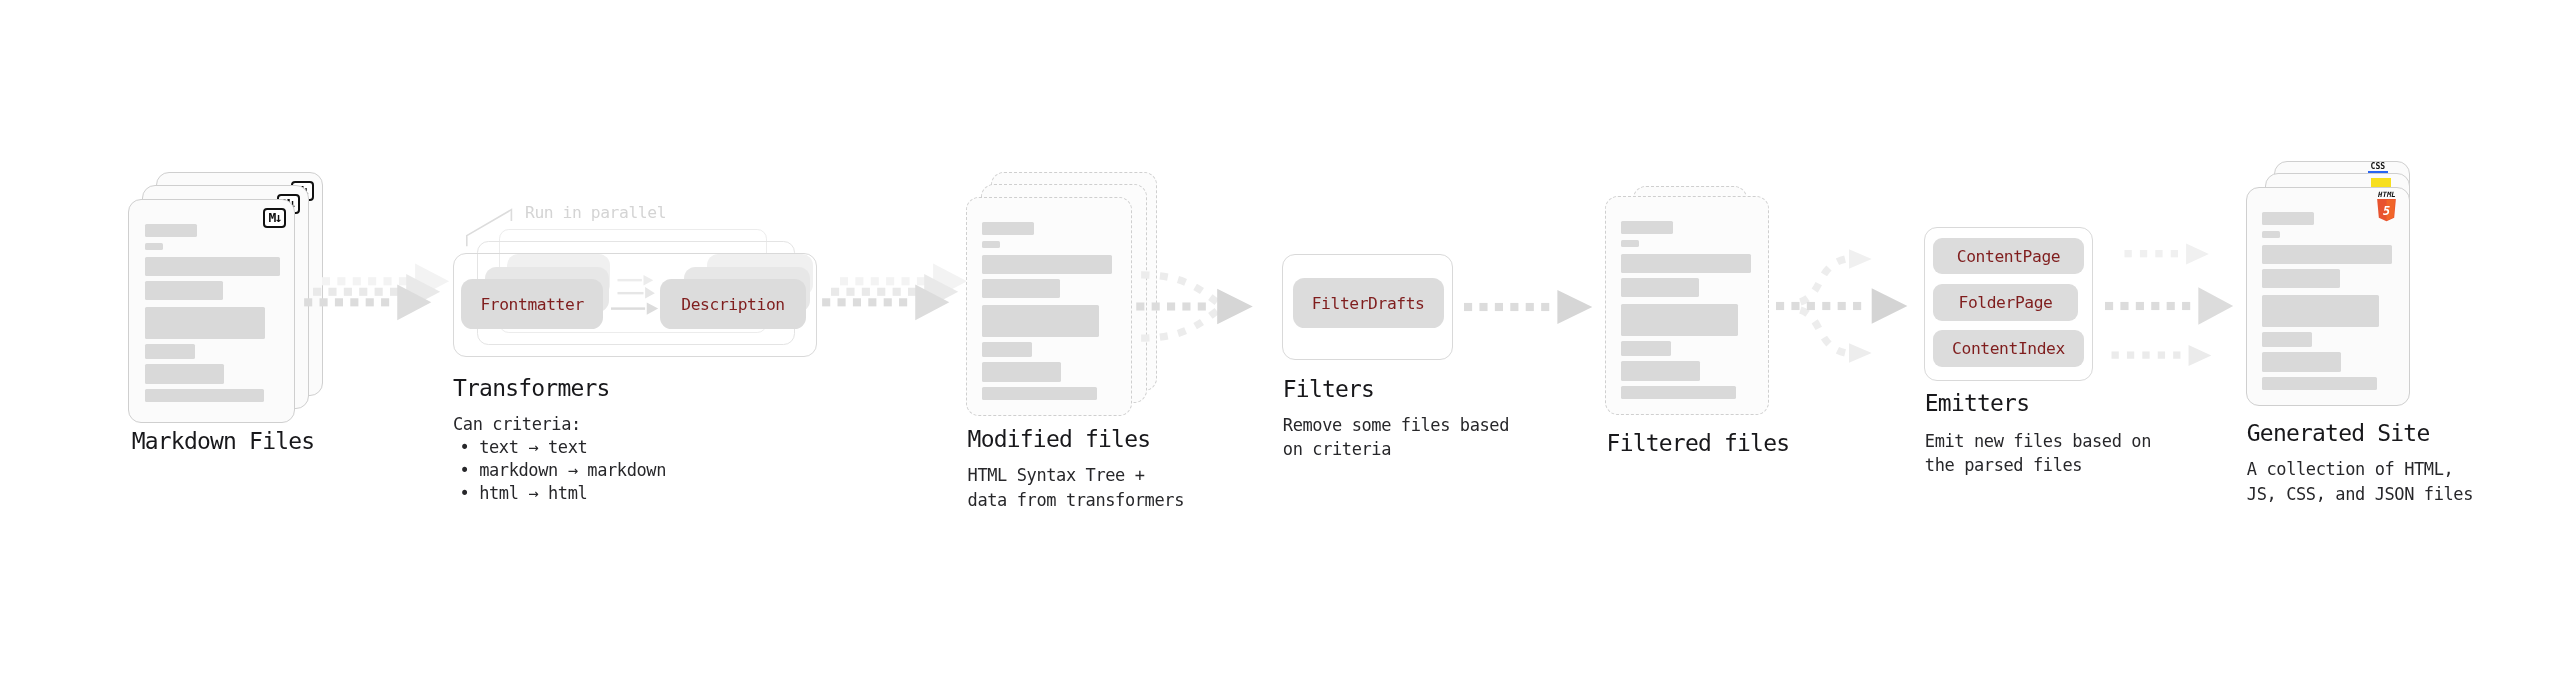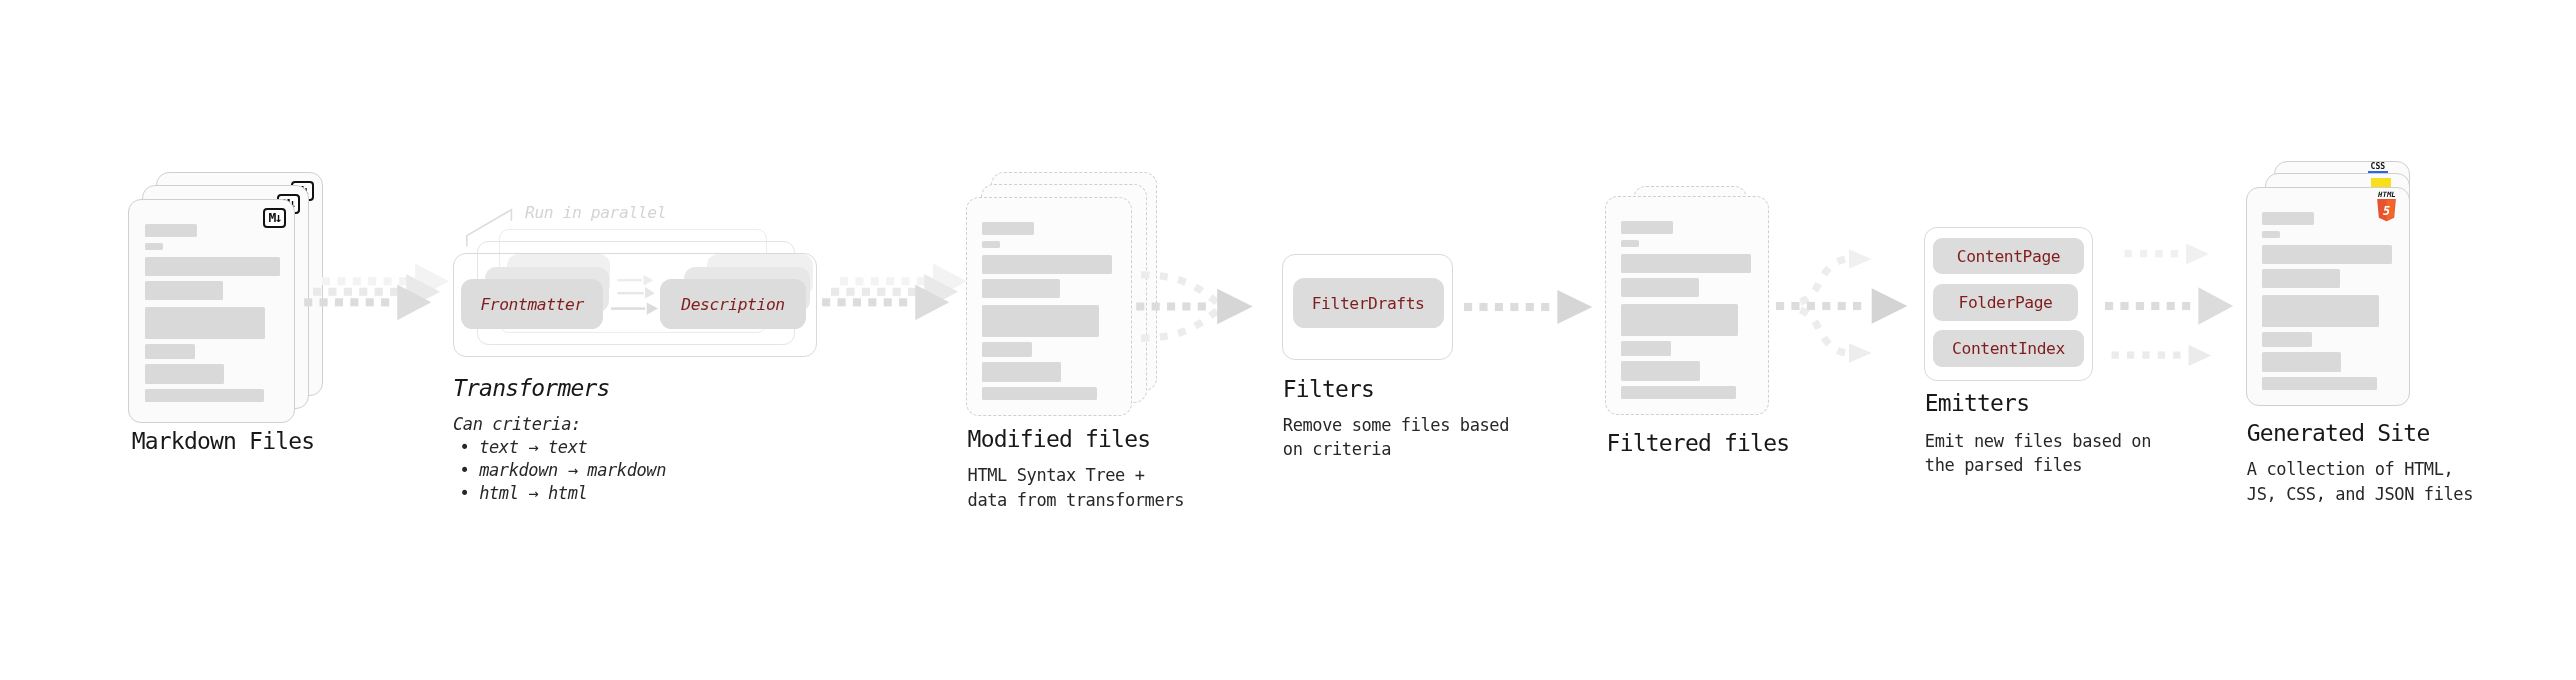--- a/index.html
+++ b/index.html
@@ -87,21 +87,21 @@
       <rect x="0" y="67" width="10" height="10"></rect>
         <rect x="19" y="67" width="10" height="10"></rect>
         <rect x="38" y="67" width="10" height="10"></rect>
         <rect x="57" y="67" width="10" height="10"></rect>
         <rect x="76" y="67" width="10" height="10"></rect>
         <rect x="95" y="67" width="10" height="10"></rect>
       <polygon points="115,50 157,72 115,94"></polygon>
     </g>
   </svg>
 
-  <div class="stage" style="left:453px; top:203px; width:382px; height:309px;font-style:italic;">
+  <div class="stage" style="left:453px; top:203px; width:382px; height:309px;">
     <div class="note" style="left:72px; top:0;">Run in parallel</div>
     <svg style="left:0; top:0;" width="73" height="49" viewBox="0 0 90 60">
       <path d="M17,53 L17,40 L72,8 L72,22" fill="none" stroke="#dcdcdc" stroke-width="2"></path>
     </svg>
     <div class="outline-box" style="left:46px; top:26px; width:268px; height:104px; border-color:#ececec; border-radius:9.8px;"></div>
     <div class="outline-box" style="left:23.6px; top:38px; width:318px; height:104px; border-color:#e4e4e4; border-radius:11.4px;"></div>
     <div class="outline-box" style="left:0; top:50px; width:364px; height:104px;"></div>
 
     <div class="ghost" style="left:54px; top:51px; width:103px; height:42px; background:#f0f0f0;"></div>
     <div class="ghost" style="left:32px; top:64px; width:124px; height:45px; background:#e7e7e7;"></div>

